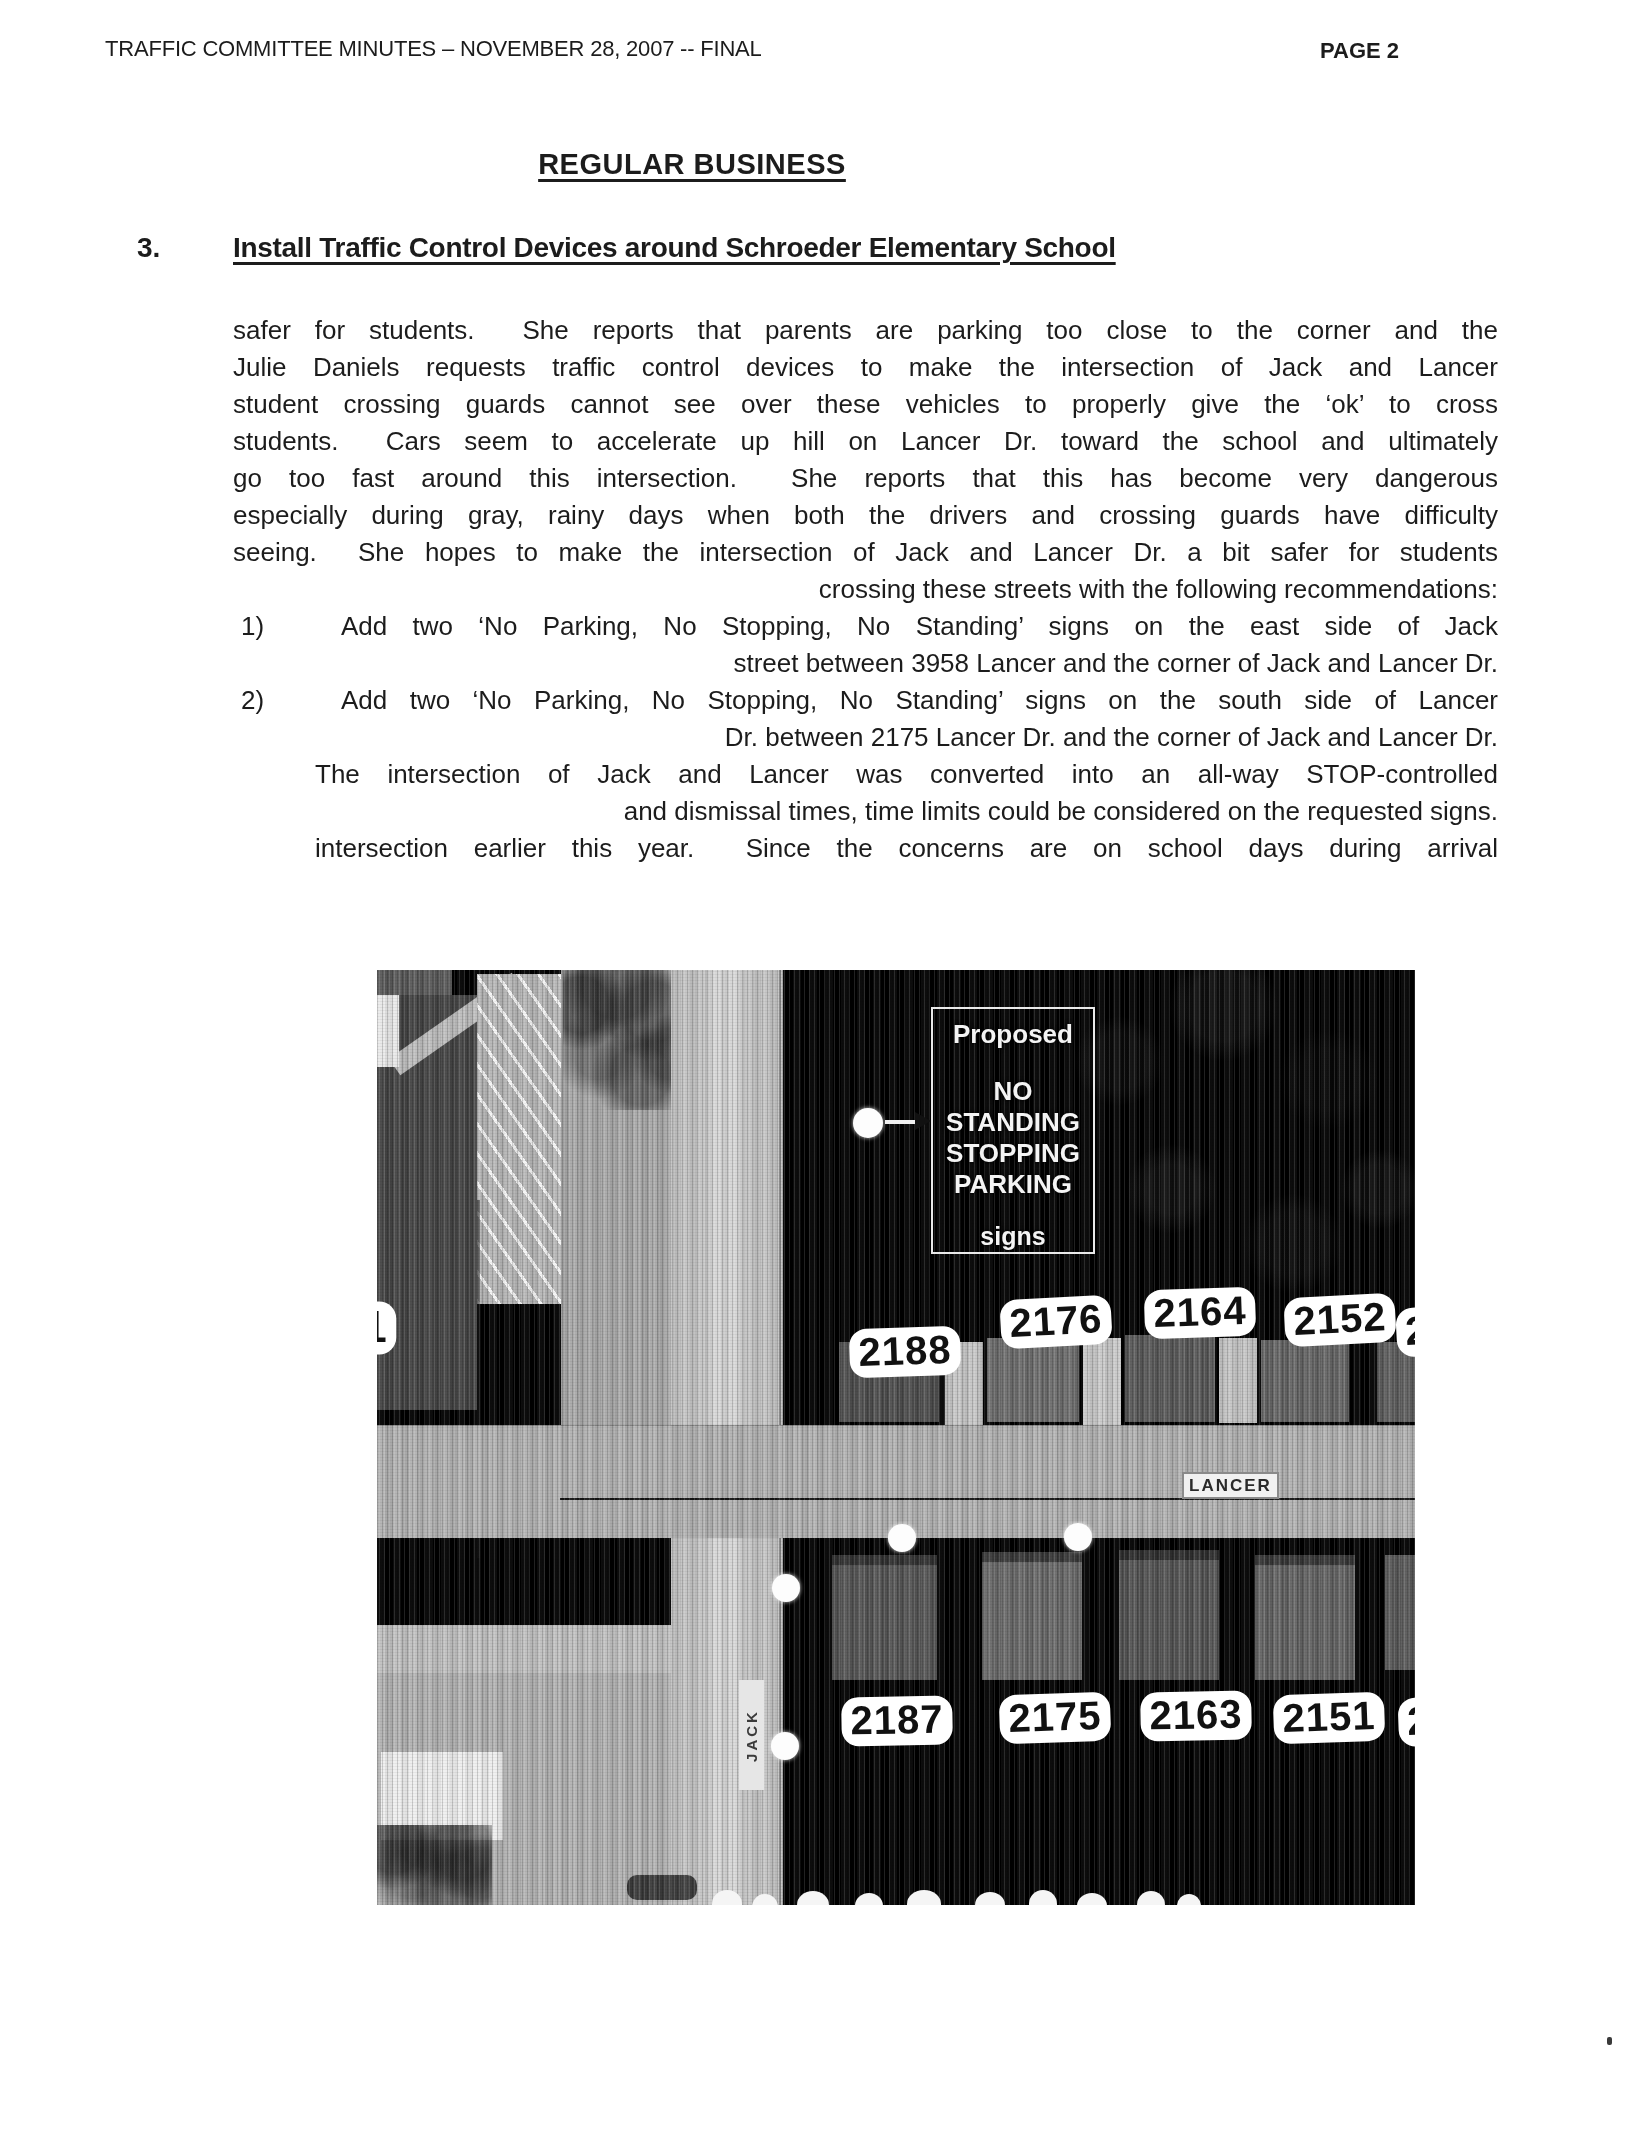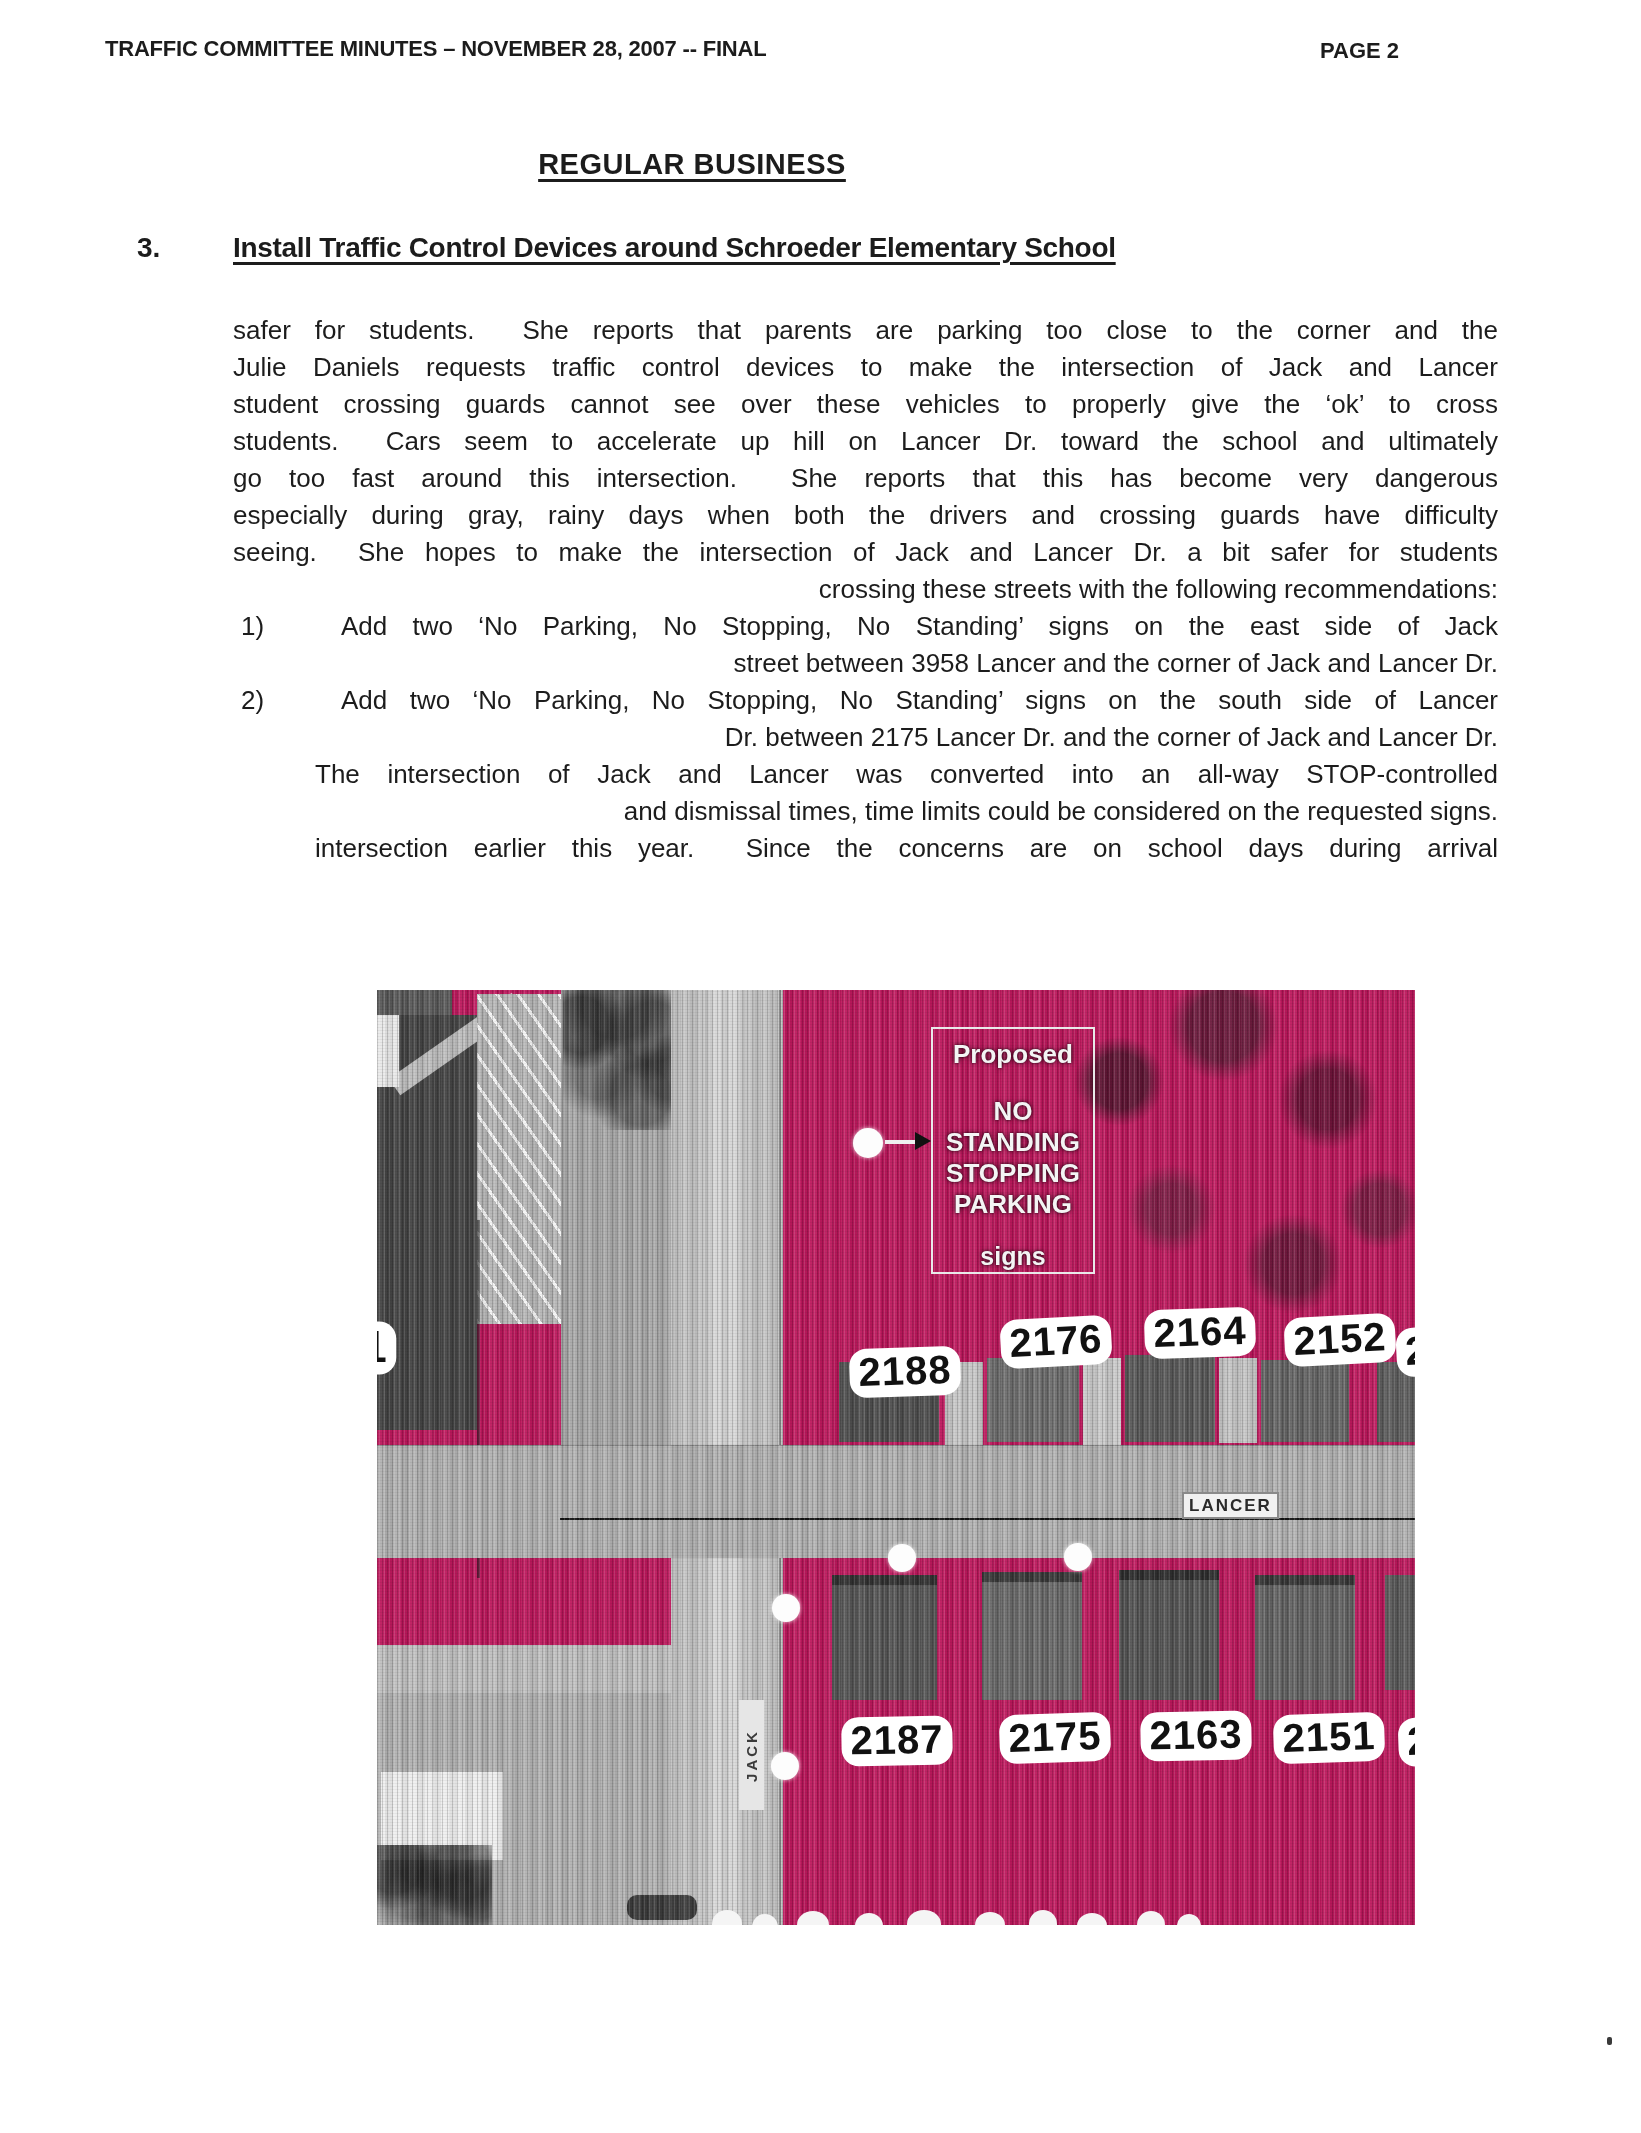--- a/index.html
+++ b/index.html
@@ -2,21 +2,21 @@
 <html><head>
 <meta charset="utf-8">
 <style>
   html,body { margin:0; padding:0; }
   body {
     width:1641px; height:2133px; position:relative; background:#ffffff;
     font-family:"Liberation Sans", sans-serif; color:#1c1c1c;
     overflow:hidden;
   }
   
-  .hdr-left  { position:absolute; left:105px; top:36px;  font-size:22px; font-weight:bold; letter-spacing:-0.2px; }
+  .hdr-left  { position:absolute; left:105px; top:36px;  font-size:22px; font-weight:normal; letter-spacing:-0.2px; }
   .hdr-right { position:absolute; left:1320px; top:38px; font-size:22px; font-weight:bold; }
   .section-heading {
     position:absolute; top:148px; left:0; width:1384px; text-align:center;
     font-size:29px; font-weight:bold; letter-spacing:0.5px;
     text-decoration:underline; text-decoration-thickness:3px; text-underline-offset:5px;
   }
   .item-number { position:absolute; left:137px; top:232px; font-size:28px; font-weight:bold; }
   .item-title  {
     position:absolute; left:233px; top:232px; font-size:28px; font-weight:bold;
     text-decoration:underline; text-decoration-thickness:3px; text-underline-offset:5px;
@@ -26,21 +26,21 @@
   .bline { line-height:37px; height:37px; white-space:pre-wrap;text-align:right; }
   .jline { text-align:justify; text-align-last:justify; }
   .list-row { position:relative; padding-left:108px; }
   .list-marker { position:absolute; left:8px; top:0; line-height:37px; }
   .note { margin-left:82px; }
   .stray-mark { position:absolute; left:1607px; top:2037px; width:5px; height:8px; background:#3a3a3a; border-radius:2px; }
 
   
   .map {
     position:absolute; left:377px; top:970px; width:1038px; height:935px;
-    background:#be185d; overflow:hidden;margin-top:20px;
+    background:#000000; overflow:hidden;
   }
   .map * { position:absolute; }
   .grain {
     inset:0; z-index:4; pointer-events:none;
     background-image:
       repeating-linear-gradient(90deg, rgba(0,0,0,.16) 0 1px, transparent 1px 2px, rgba(255,255,255,.13) 2px 3px, transparent 3px 5px),
       repeating-linear-gradient(0deg, rgba(0,0,0,.05) 0 1px, transparent 1px 3px),
       repeating-linear-gradient(90deg, rgba(255,255,255,.05) 0 8px, rgba(0,0,0,.05) 8px 16px);
   }
   .blobs {

